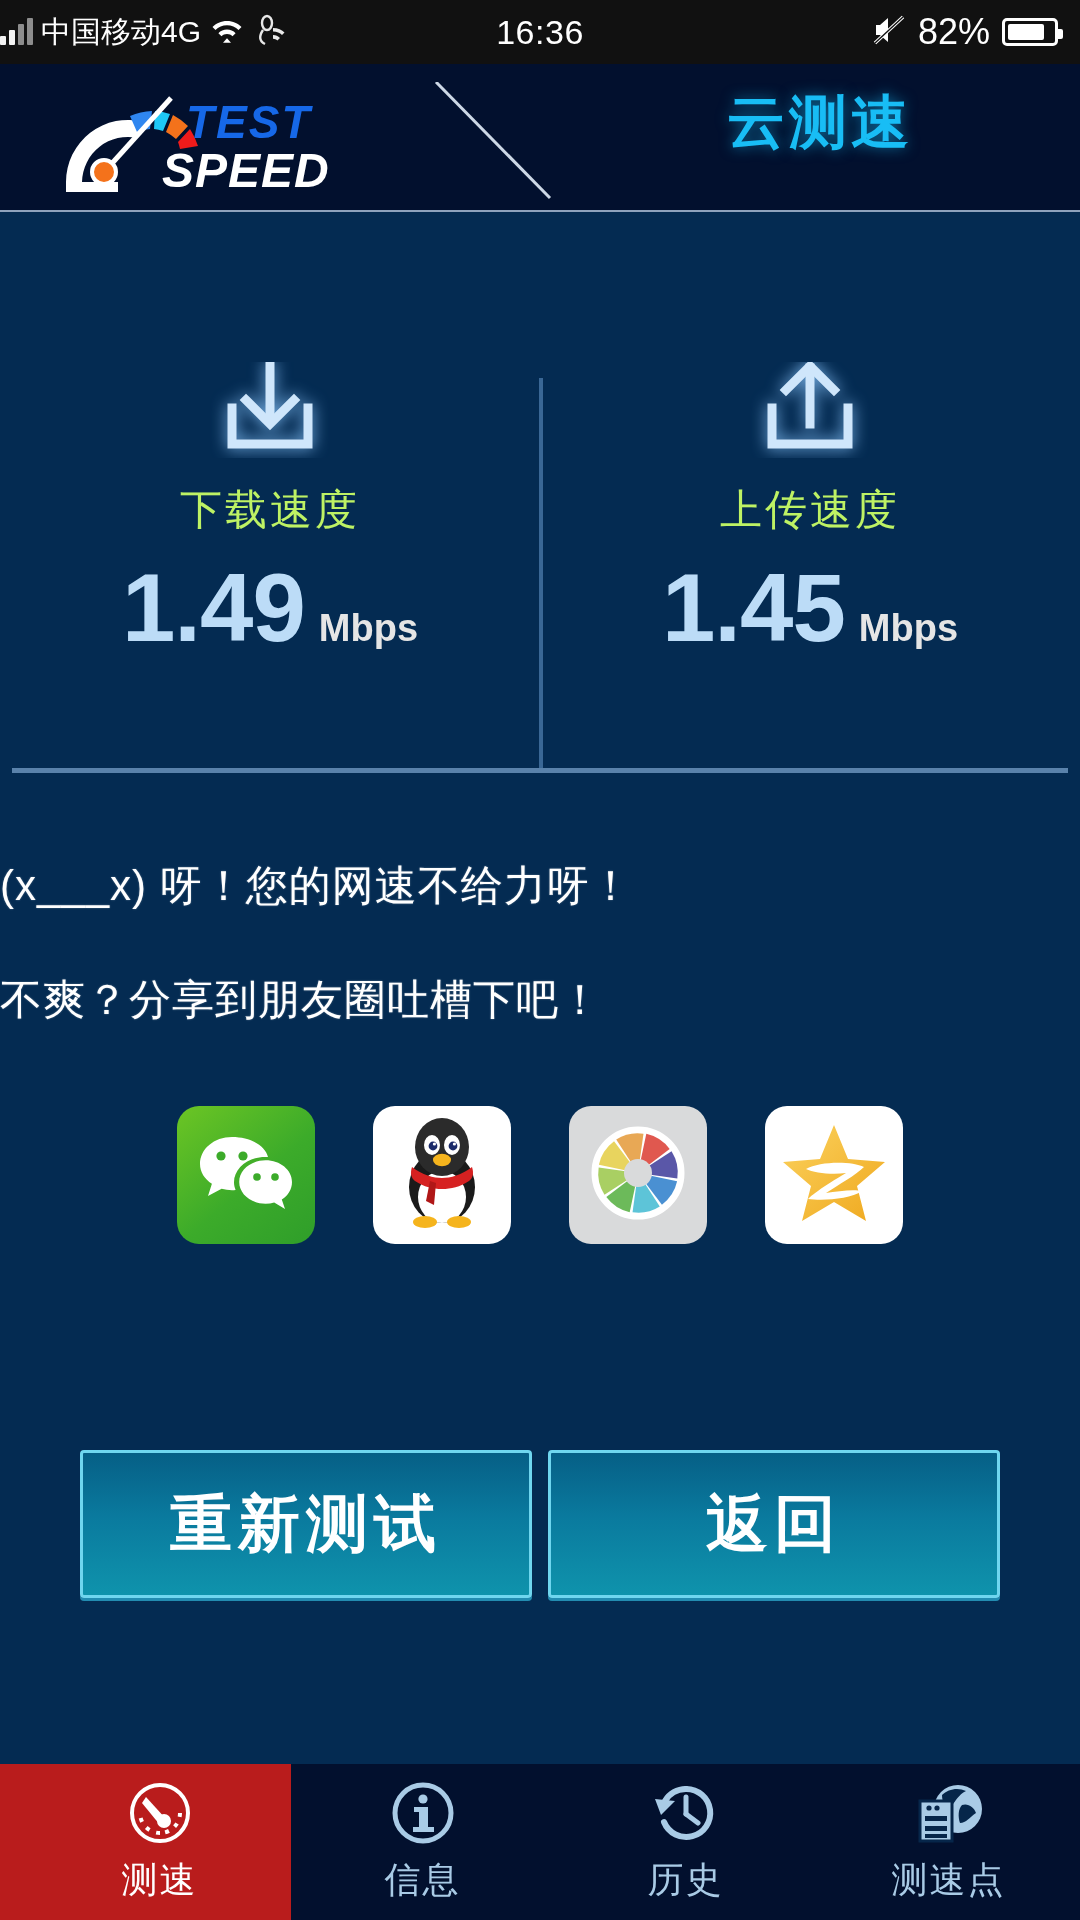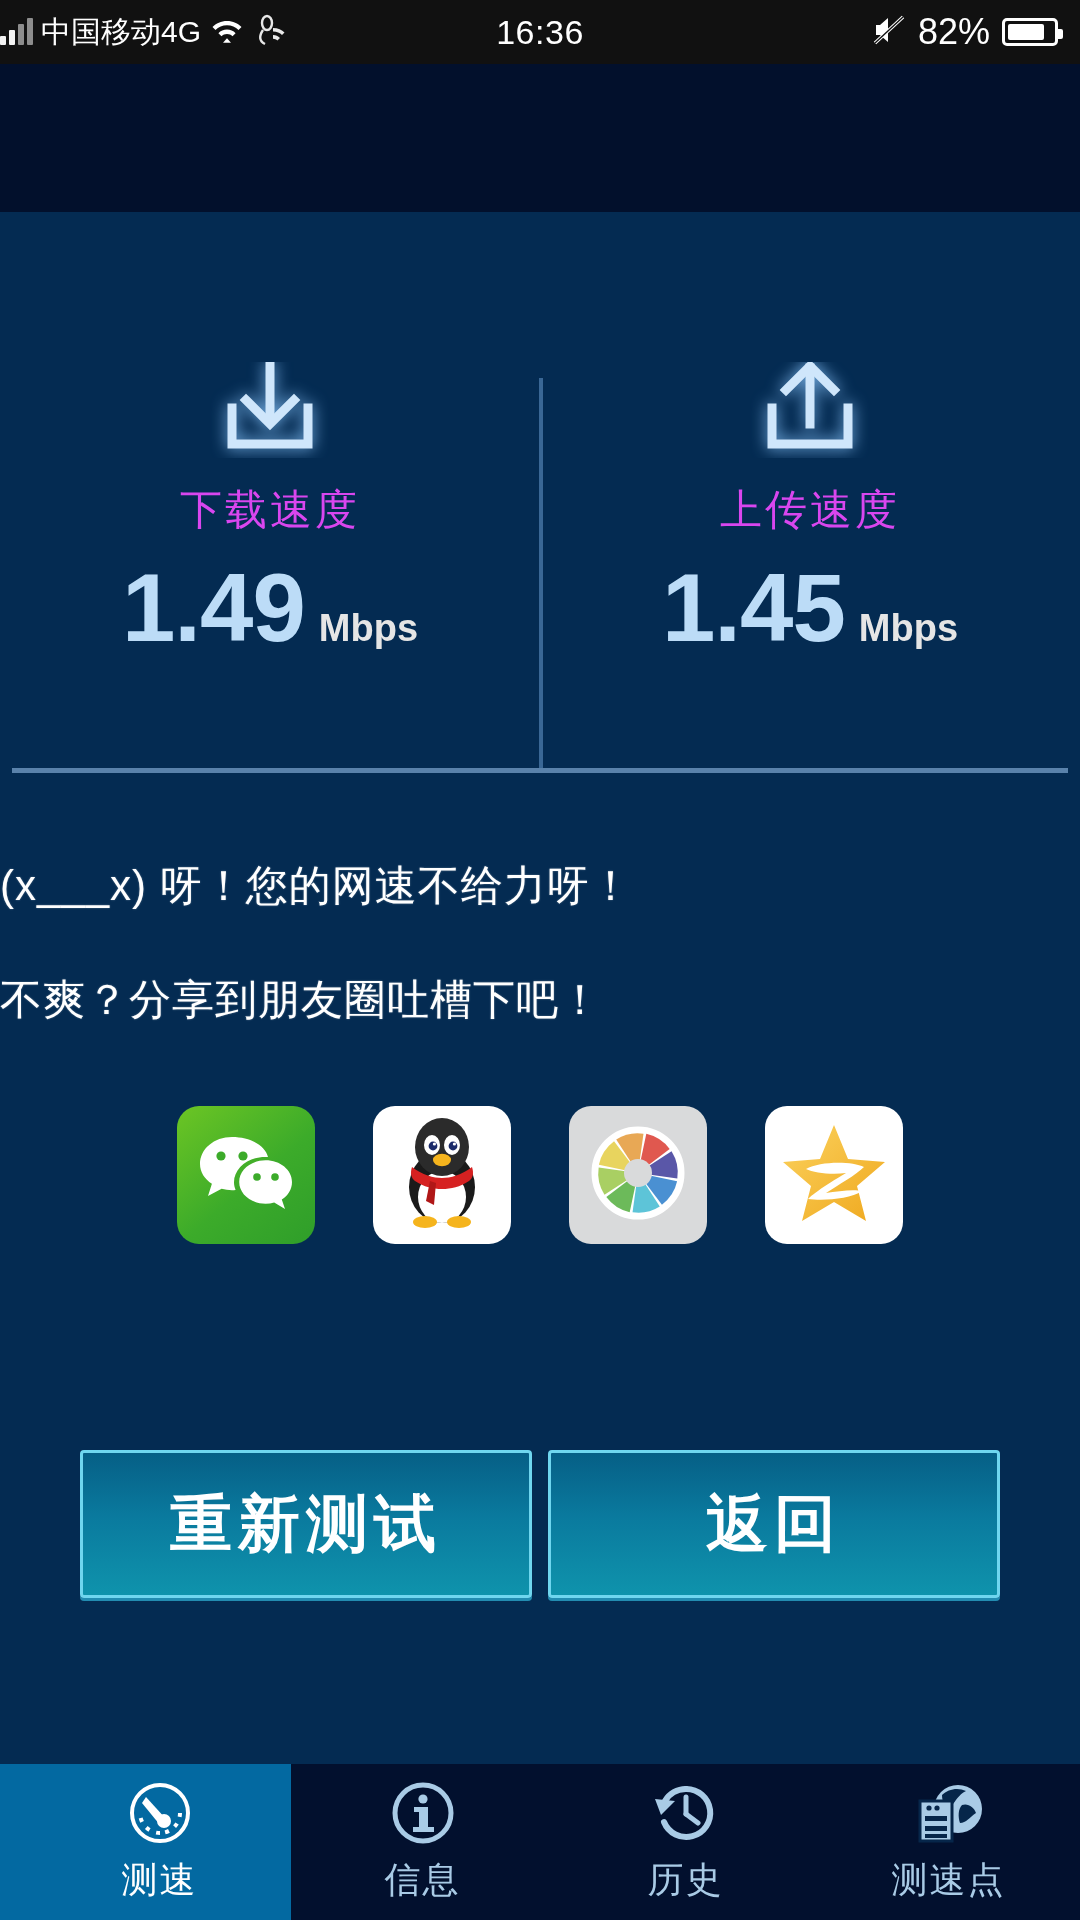--- a/index.html
+++ b/index.html
@@ -59,21 +59,21 @@
     background:#042b52;
   }
 
   
   .speeds{ position:relative; height:560px; }
   .panel{ position:absolute; top:0; width:540px; height:500px; text-align:center; }
   .panel.dl{ left:0; }
   .panel.ul{ left:540px; }
   .spd-icon{ margin-top:150px; height:96px; }
   .spd-label{
-    margin-top:24px; color:#d946ef; font-size:42px; letter-spacing:3px;
+    margin-top:24px; color:#bef264; font-size:42px; letter-spacing:3px;
   }
   .spd-valrow{
     margin-top:22px; display:flex; align-items:baseline; justify-content:center; gap:14px;
   }
   .spd-val{
     color:#bcdcf7; font-size:96px; font-weight:bold; line-height:1;
     letter-spacing:-1px;
   }
   .spd-unit{ color:#e5e5e5; font-size:38px;font-weight:bold; }
 
@@ -126,21 +126,21 @@
   .navbar{
     position:absolute; left:0; bottom:0; width:1080px; height:156px;
     background:#02102e; display:flex;
   }
   .nav-item{
     flex:1; display:flex; flex-direction:column; align-items:center;
     justify-content:center; gap:10px;
     color:#a9cbe6;
   }
   .nav-item.active{ background:#073köln; }
-  .nav-item.active{ background:#0369a1; color:#ffffff;padding-left:28px; }
+  .nav-item.active{ background:#b91c1c; color:#ffffff;padding-left:28px; }
   .nav-label{ font-size:36px; letter-spacing:2px; }
   .nav-icon{ height:66px; display:flex; align-items:center; }
 </style>
 </head>
 <body>
 
 <div id="app">
 
   <div class="statusbar">
     <div class="sb-left">
@@ -178,20 +178,47 @@
             <line x1="3" y1="30" x2="31" y2="4" stroke="#111" stroke-width="1.4"></line>
           </svg>
       </span>
       <span class="sb-batt-pct">82%</span>
       <span class="batt">
           <span class="batt-fill" style="width:82%"></span>
         </span>
     </div>
   </div>
 
+  <div class="header">
+    <div class="logo">
+      <svg width="350" height="108" viewBox="0 0 350 108">
+
+        <path d="M8 96 A62 62 0 0 1 86 36 L80 52 A46 46 0 0 0 24 96 Z" fill="#ffffff"></path>
+        <path d="M8 96 h52 v10 H8 z" fill="#ffffff"></path>
+
+        <path d="M72 30 A68 68 0 0 1 94 25 L92 43 A50 50 0 0 0 79 46 Z" fill="#2f86f0"></path>
+        <path d="M97 25 A68 68 0 0 1 112 28 L105 45 A50 50 0 0 0 96 43 Z" fill="#1ec8f7"></path>
+        <path d="M115 29 A68 68 0 0 1 130 40 L118 53 A50 50 0 0 0 108 46 Z" fill="#f4721b"></path>
+        <path d="M132 43 A68 68 0 0 1 140 60 L122 63 A50 50 0 0 0 120 56 Z" fill="#ef1b1b"></path>
+
+        <line x1="48" y1="84" x2="113" y2="12" stroke="#ffffff" stroke-width="5"></line>
+        <circle cx="46" cy="86" r="12" fill="#f4721b" stroke="#ffffff" stroke-width="4"></circle>
+
+        <text x="128" y="52" font-family="Liberation Sans, sans-serif" font-size="46" font-weight="bold" font-style="italic" fill="#1668e8" letter-spacing="2">TEST</text>
+
+        <text x="104" y="101" font-family="Liberation Sans, sans-serif" font-size="48" font-weight="bold" font-style="italic" fill="#ffffff" letter-spacing="1">SPEED</text>
+      </svg>
+    </div>
+    <div class="header-slash">
+      <svg width="140" height="128" viewBox="0 0 140 128">
+          <line x1="6" y1="0" x2="120" y2="116" stroke="#cdd8e6" stroke-width="3"></line>
+        </svg>
+    </div>
+    <div class="brand-title">云测速</div>
+  </div>
 
   <div class="content">
 
     <div class="speeds">
 
       <div class="panel dl">
         <div class="spd-icon">
           <svg width="120" height="96" viewBox="0 0 120 96">
             <g stroke="#cfe6fb" stroke-width="9" fill="none" stroke-linecap="square" style="filter:drop-shadow(0 0 8px rgba(140,200,255,.9))">
               <line x1="60" y1="4" x2="60" y2="56"></line>

